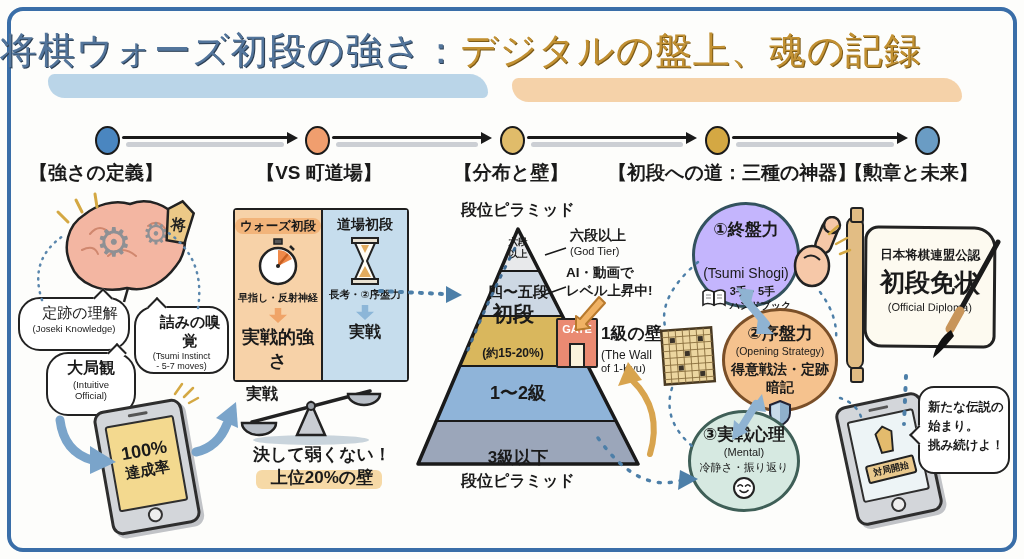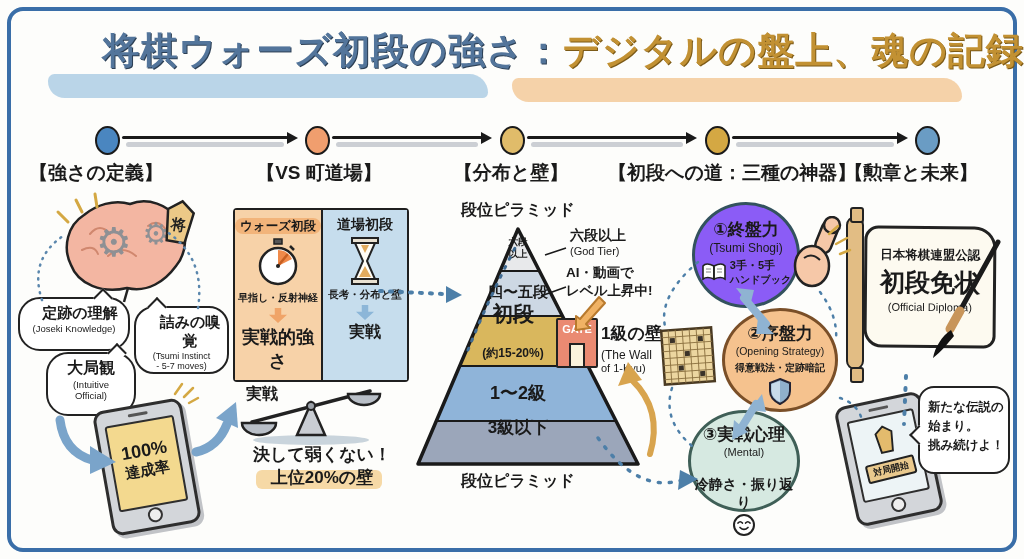--- a/index.html
+++ b/index.html
@@ -1,21 +1,21 @@
 <!DOCTYPE html>
 <html><head>
 <meta charset="utf-8">
 <style>
   html,body{margin:0;padding:0;background:#e9e9e9;}
   #stage{position:relative;width:1024px;height:559px;background:#fdfdfb;overflow:hidden;
     font-family:"Liberation Sans","DejaVu Sans",sans-serif;color:#1a1a1a;}
   .abs{position:absolute;}
   #frame{position:absolute;left:7px;top:7px;right:7px;bottom:7px;border:4px solid #3a6ea8;border-radius:16px;}
   
-  .title-row{position:absolute;left:0;top:26px;width:100%;text-align:right;white-space:nowrap;font-weight:700;font-size:37px;letter-spacing:1px;}
+  .title-row{position:absolute;left:0;top:26px;width:100%;text-align:left;white-space:nowrap;font-weight:400;font-size:37px;letter-spacing:1px;}
   .t-blue{color:#53759b;text-shadow:1px 1px 0 #2c3f54;}
   .t-gold{color:#c29133;text-shadow:1px 1px 0 #7c5a17;}
   .swash{position:absolute;height:24px;border-radius:14px 40px 12px 36px;opacity:.8;}
   
   .tl-dot{position:absolute;top:126px;width:21px;height:25px;border:2.5px solid #1a1a1a;border-radius:50%;}
   .tl-seg{position:absolute;top:136px;height:3px;background:#1a1a1a;border-radius:2px;}
   .tl-seg::before{content:"";position:absolute;left:4px;right:4px;top:6px;height:5px;background:#c3c7cc;border-radius:3px;opacity:.85;}
   .tl-seg::after{content:"";position:absolute;right:-10px;top:-4.5px;border-left:11px solid #1a1a1a;border-top:6px solid transparent;border-bottom:6px solid transparent;}
   .sec-h{position:absolute;top:160px;font-size:19px;font-weight:800;text-align:center;white-space:nowrap;}
   
@@ -78,21 +78,21 @@
     <text x="62" y="64" font-size="40" fill="#8e9094" text-anchor="middle">⚙</text>
     <text x="104" y="52" font-size="30" fill="#8e9094" text-anchor="middle">⚙</text>
   </svg>
   <svg class="abs" style="left:158px;top:198px;transform:rotate(10deg);" width="42" height="48" viewBox="0 0 42 48">
     <polygon points="21,3 34,13 30,44 12,44 8,13" fill="#ecc987" stroke="#222" stroke-width="2.5"></polygon>
     <text x="21" y="32" font-size="15" font-weight="bold" fill="#222" text-anchor="middle">将</text>
   </svg>
 
   <div class="bub" style="left:18px;top:297px;width:112px;height:54px;border-radius:22px;padding-top:5px;">
     <span class="tailup" style="left:76px;"></span>
-    <div style="font-size:15px;font-weight:700;padding-left:12px;">定跡の理解</div>
+    <div style="font-size:15px;font-weight:400;padding-left:12px;">定跡の理解</div>
     <div style="font-size:9.5px;">(Joseki Knowledge)</div>
   </div>
   <div class="bub" style="left:134px;top:306px;width:95px;height:68px;border-radius:20px;padding-top:5px;">
     <span class="tailup" style="left:14px;"></span>
     <div style="font-size:15px;font-weight:800;padding-left:17px;">詰みの嗅覚</div>
     <div style="font-size:9px;">(Tsumi Instinct</div>
     <div style="font-size:9px;">- 5-7 moves)</div>
   </div>
   <div class="bub" style="left:46px;top:352px;width:90px;height:64px;border-radius:22px;padding-top:4px;">
     <span class="tailup" style="left:62px;"></span>
@@ -127,21 +127,21 @@
     </div>
     <div class="vscol" style="background:#c6dded;border-left:2.5px solid #1f1f1f;">
       <div style="font-size:14px;font-weight:800;">道場初段</div>
       <svg width="38" height="50" viewBox="0 0 38 50" style="margin:2px auto 0;">
         <rect x="6" y="2" width="26" height="5" fill="#e9e1d1" stroke="#222" stroke-width="2"></rect>
         <rect x="6" y="43" width="26" height="5" fill="#e9e1d1" stroke="#222" stroke-width="2"></rect>
         <path d="M9,7 L29,7 L21,25 L29,43 L9,43 L17,25 Z" fill="#fffdf6" stroke="#222" stroke-width="2"></path>
         <path d="M13,41 L25,41 L19,30 Z" fill="#e2ab5e"></path>
         <path d="M15,9 L23,9 L19,17 Z" fill="#e2ab5e"></path>
       </svg>
-      <div style="font-size:10.5px;font-weight:700;margin-top:2px;">長考・分布と壁</div>
+      <div style="font-size:10.5px;font-weight:700;margin-top:2px;">長考・②序盤力</div>
       <div class="blockarrow" style="background:#8cb6d8;"></div>
       <div style="font-size:16px;font-weight:800;">実戦</div>
     </div>
   </div>
 
   <div class="abs" style="left:246px;top:384px;font-size:16px;font-weight:800;">実戦</div>
   <svg class="abs" style="left:236px;top:376px;" width="150" height="70" viewBox="0 0 150 70">
     <ellipse cx="75" cy="64" rx="58" ry="5" fill="#aebecb" opacity="0.65"></ellipse>
     <polygon points="61,59 89,59 75,27" fill="#c9cdd3" stroke="#222" stroke-width="2.5"></polygon>
     <line x1="16" y1="46" x2="134" y2="15" stroke="#222" stroke-width="3.5" stroke-linecap="round"></line>
@@ -167,21 +167,21 @@
     <polygon points="105,5 225,240 5,240" fill="none" stroke="#1a1a1a" stroke-width="3.5" stroke-linejoin="round"></polygon>
   </svg>
   <div class="pyr-lab" style="left:488px;top:236px;width:60px;font-size:9.5px;line-height:1.25;">
     <div>六段</div>
       <div>以上</div>
   </div>
   <div class="pyr-lab" style="left:458px;top:283px;width:120px;font-size:15px;">四〜五段</div>
   <div class="pyr-lab" style="left:438px;top:300px;width:150px;font-size:21px;">初段</div>
   <div class="pyr-lab" style="left:438px;top:345px;width:150px;font-size:12px;">(約15-20%)</div>
   <div class="pyr-lab" style="left:448px;top:381px;width:140px;font-size:18px;">1〜2級</div>
-  <div class="pyr-lab" style="left:448px;top:416px;width:140px;font-size:17px;">3級以下</div>
+  <div class="pyr-lab" style="left:448px;top:446px;width:140px;font-size:17px;">3級以下</div>
   <div class="abs" style="left:433px;top:471px;width:170px;text-align:center;font-size:16px;font-weight:800;">段位ピラミッド</div>
 
   <div class="abs" style="left:570px;top:227px;">
     <div style="font-size:14px;font-weight:800;">六段以上</div>
     <div style="font-size:11px;">(God Tier)</div>
   </div>
   <div class="abs" style="left:566px;top:264px;">
     <div style="font-size:13.5px;font-weight:800;">AI・動画で</div>
     <div style="font-size:13.5px;font-weight:800;">レベル上昇中!</div>
   </div>
@@ -189,51 +189,51 @@
   <div id="gate">
     <div style="font-size:11px;font-weight:800;color:#fff;margin-top:3px;">GATE</div>
     <div class="door"></div>
   </div>
   <div class="abs" style="left:601px;top:322px;">
     <div style="font-size:17px;font-weight:800;">1級の壁</div>
     <div style="font-size:12px;margin-top:3px;">(The Wall</div>
     <div style="font-size:11px;">of 1-Kyu)</div>
   </div>
 
-  <div class="tool" style="left:692px;top:202px;width:108px;height:106px;background:#8b5cf6;border:3px solid #33525e;">
+  <div class="tool" style="left:692px;top:202px;width:108px;height:106px;background:#c4b5fd;border:3px solid #33525e;">
     <div style="font-size:17px;font-weight:800;margin-top:13px;">①終盤力</div>
-    <div style="font-size:12px;">(Tsumi Shogi)</div>
+    <div style="font-size:14px;margin-top:24px;">(Tsumi Shogi)</div>
     <div style="display:flex;align-items:center;justify-content:center;margin-top:3px;">
       <svg width="26" height="20" viewBox="0 0 26 20">
         <path d="M13,3 Q5,-1 2,3 L2,16 Q6,13 13,16 Z" fill="#fff" stroke="#222" stroke-width="1.6"></path>
         <path d="M13,3 Q21,-1 24,3 L24,16 Q20,13 13,16 Z" fill="#fff" stroke="#222" stroke-width="1.6"></path>
         <line x1="13" y1="3" x2="13" y2="16" stroke="#222" stroke-width="1.4"></line>
         <path d="M5,6 L10,6 M5,9 L10,9 M16,6 L21,6 M16,9 L21,9" stroke="#888" stroke-width="1"></path>
       </svg>
       <div style="text-align:left;margin-left:3px;">
         <div style="font-size:11px;font-weight:800;">3手・5手</div>
         <div style="font-size:10px;font-weight:800;">ハンドブック</div>
       </div>
     </div>
   </div>
 
   <div class="tool" style="left:722px;top:308px;width:116px;height:104px;background:#f5c28e;border:3px solid #7a4f28;">
     <div style="font-size:17px;font-weight:800;margin-top:11px;">②序盤力</div>
     <div style="font-size:10.5px;">(Opening Strategy)</div>
-    <div style="font-size:10px;font-weight:800;margin-top:4px;">得意戦法・定跡暗記</div>
+    <div style="font-size:14px;font-weight:800;margin-top:4px;">得意戦法・定跡暗記</div>
     <svg width="24" height="28" viewBox="0 0 24 28" style="margin:2px auto 0;">
       <path d="M12,2 L22,6 L22,14 Q22,22 12,27 Q2,22 2,14 L2,6 Z" fill="#8fb0cc" stroke="#223" stroke-width="2"></path>
       <path d="M12,4 L12,25 Q3.5,21 3.5,14 L3.5,7 Z" fill="#c9dbe9"></path>
     </svg>
   </div>
 
   <div class="tool" style="left:688px;top:410px;width:112px;height:102px;background:#d6e9e1;border:3px solid #3f5f57;">
     <div style="font-size:17px;font-weight:800;margin-top:10px;">③実戦心理</div>
     <div style="font-size:11px;">(Mental)</div>
-    <div style="font-size:14px;font-weight:700;margin-top:18px;">冷静さ・振り返り</div>
+    <div style="font-size:11px;font-weight:400;margin-top:2px;">冷静さ・振り返り</div>
     <svg width="24" height="24" viewBox="0 0 24 24" style="margin:1px auto 0;">
       <circle cx="12" cy="12" r="10" fill="#fff" stroke="#222" stroke-width="2"></circle>
       <path d="M6,10 Q8.2,7.5 10.4,10 M13.6,10 Q15.8,7.5 18,10" fill="none" stroke="#222" stroke-width="1.7" stroke-linecap="round"></path>
       <path d="M8,14.5 Q12,18.5 16,14.5" fill="none" stroke="#222" stroke-width="1.7" stroke-linecap="round"></path>
     </svg>
   </div>
 
   <svg class="abs" style="left:660px;top:326px;transform:rotate(-4deg);" width="56" height="60" viewBox="0 0 56 60">
     <rect x="3" y="3" width="50" height="54" fill="#ecd6a0" stroke="#4a3a22" stroke-width="2.5"></rect>
     <path d="M3,10 H53 M3,17 H53 M3,24 H53 M3,31 H53 M3,38 H53 M3,45 H53 M3,52 H53 M10,3 V57 M17,3 V57 M24,3 V57 M31,3 V57 M38,3 V57 M45,3 V57" stroke="#8a7040" stroke-width="0.9"></path>

